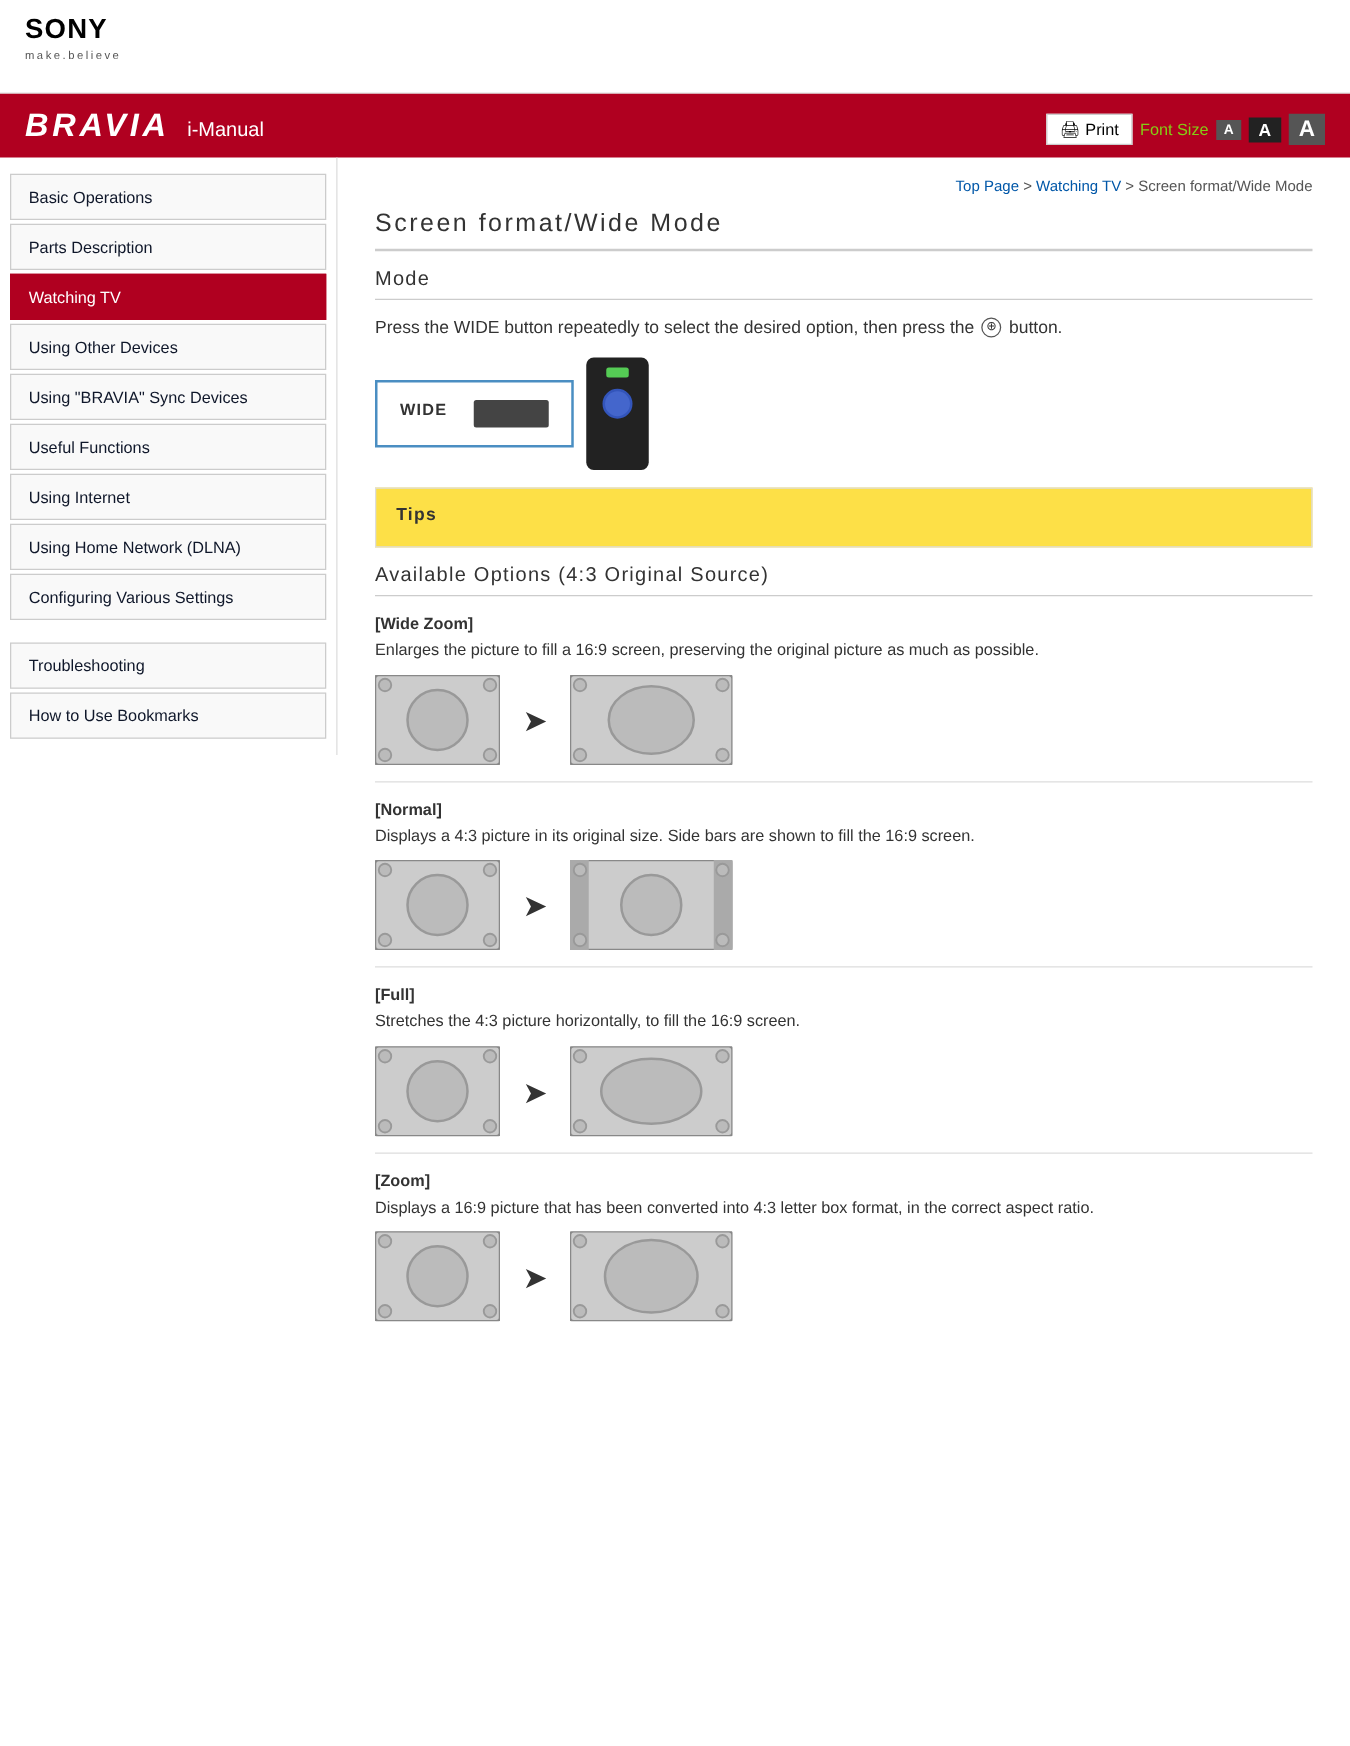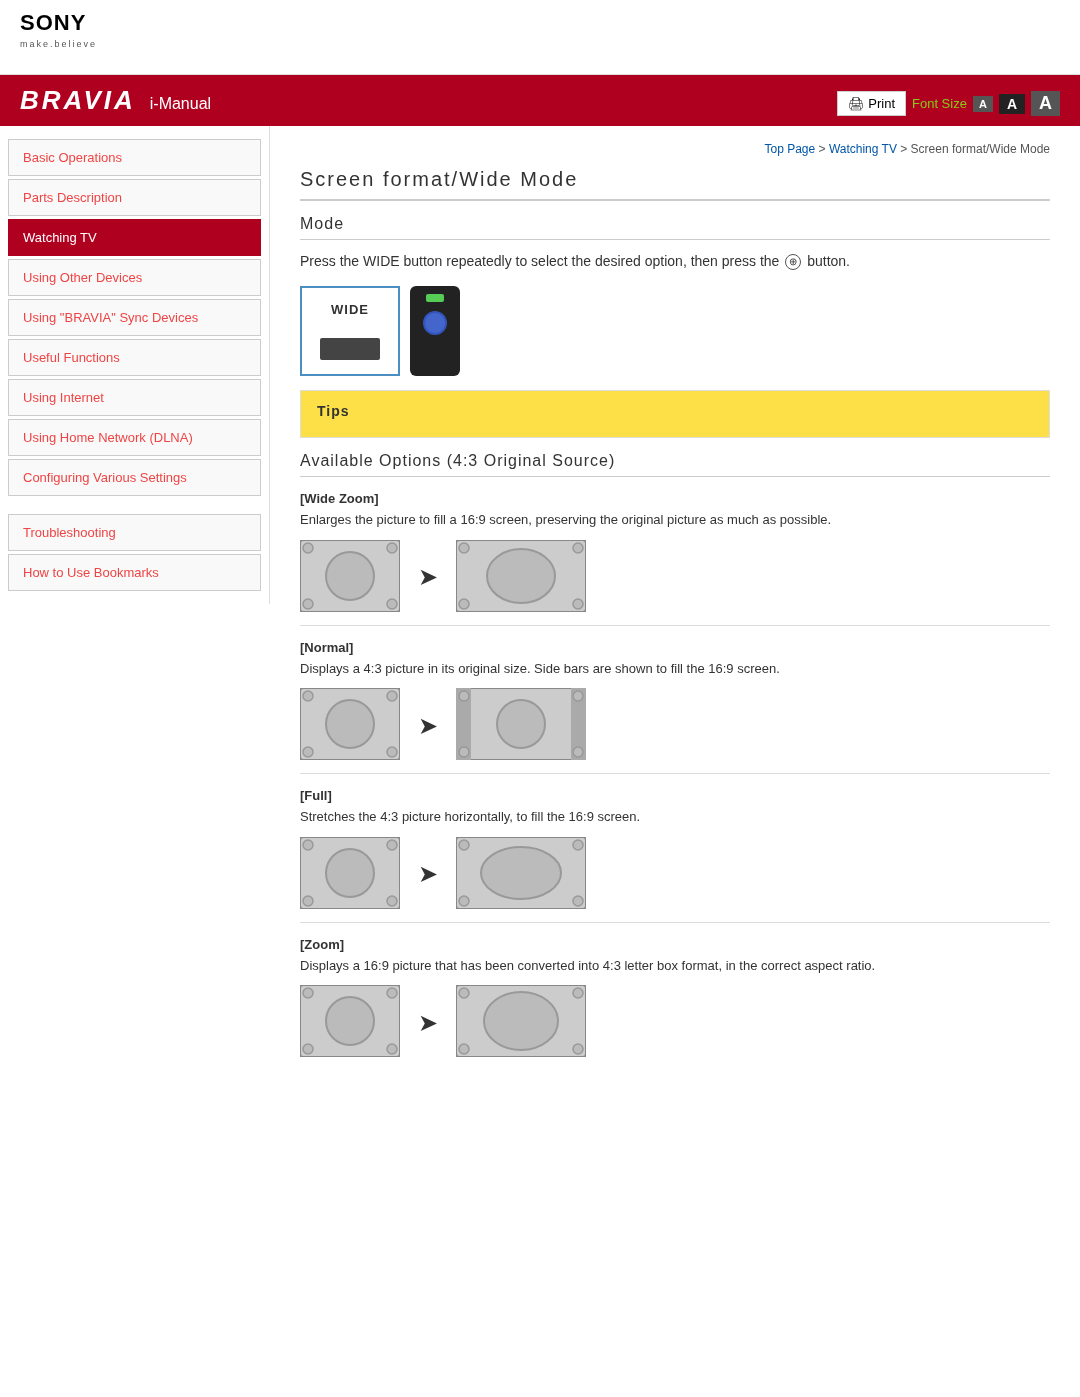--- a/index.html
+++ b/index.html
@@ -47,21 +47,21 @@
 
     
     .sidebar { width: 270px; min-width: 270px; padding: 10px 0; border-right: 1px solid #ddd; }
     .sidebar-item {
       padding: 10px 14px;
       border: 1px solid #ccc;
       margin: 3px 8px;
       cursor: pointer;
       font-size: 13px;
       background: #f9f9f9;
-      color: #ef4444;
+      color: #0f172a;
     }
     .sidebar-item.active { background: #b00020; color: #fff; border-color: #b00020; }
     .sidebar-divider { height: 12px; }
 
     
     .main-content { flex: 1; padding: 16px 30px; }
 
     
     .breadcrumb { text-align: right; font-size: 12px; color: #0057a8; margin-bottom: 12px; }
     .breadcrumb a { color: #0057a8; text-decoration: none; }
@@ -75,22 +75,22 @@
 
     
     .body-text { font-size: 14px; line-height: 1.6; margin-bottom: 10px; }
 
     
     .wide-illustration { display: flex; align-items: center; gap: 10px; margin: 14px 0; }
     .wide-box {
       border: 2px solid #4a8ec2;
       padding: 14px 18px;
       display: inline-flex;
-      flex-direction: column;
-      align-items: center;
+      flex-direction: row;
+      align-items: flex-start;
       gap: 21px;
       background: #fff;
     }
     .wide-label { font-size: 13px; font-weight: bold; letter-spacing: 1px; }
     .wide-button-rect { width: 60px; height: 22px; background: #444; border-radius: 2px; }
     .remote-img {
       width: 50px;
       height: 90px;
       background: #222;
       border-radius: 6px;

